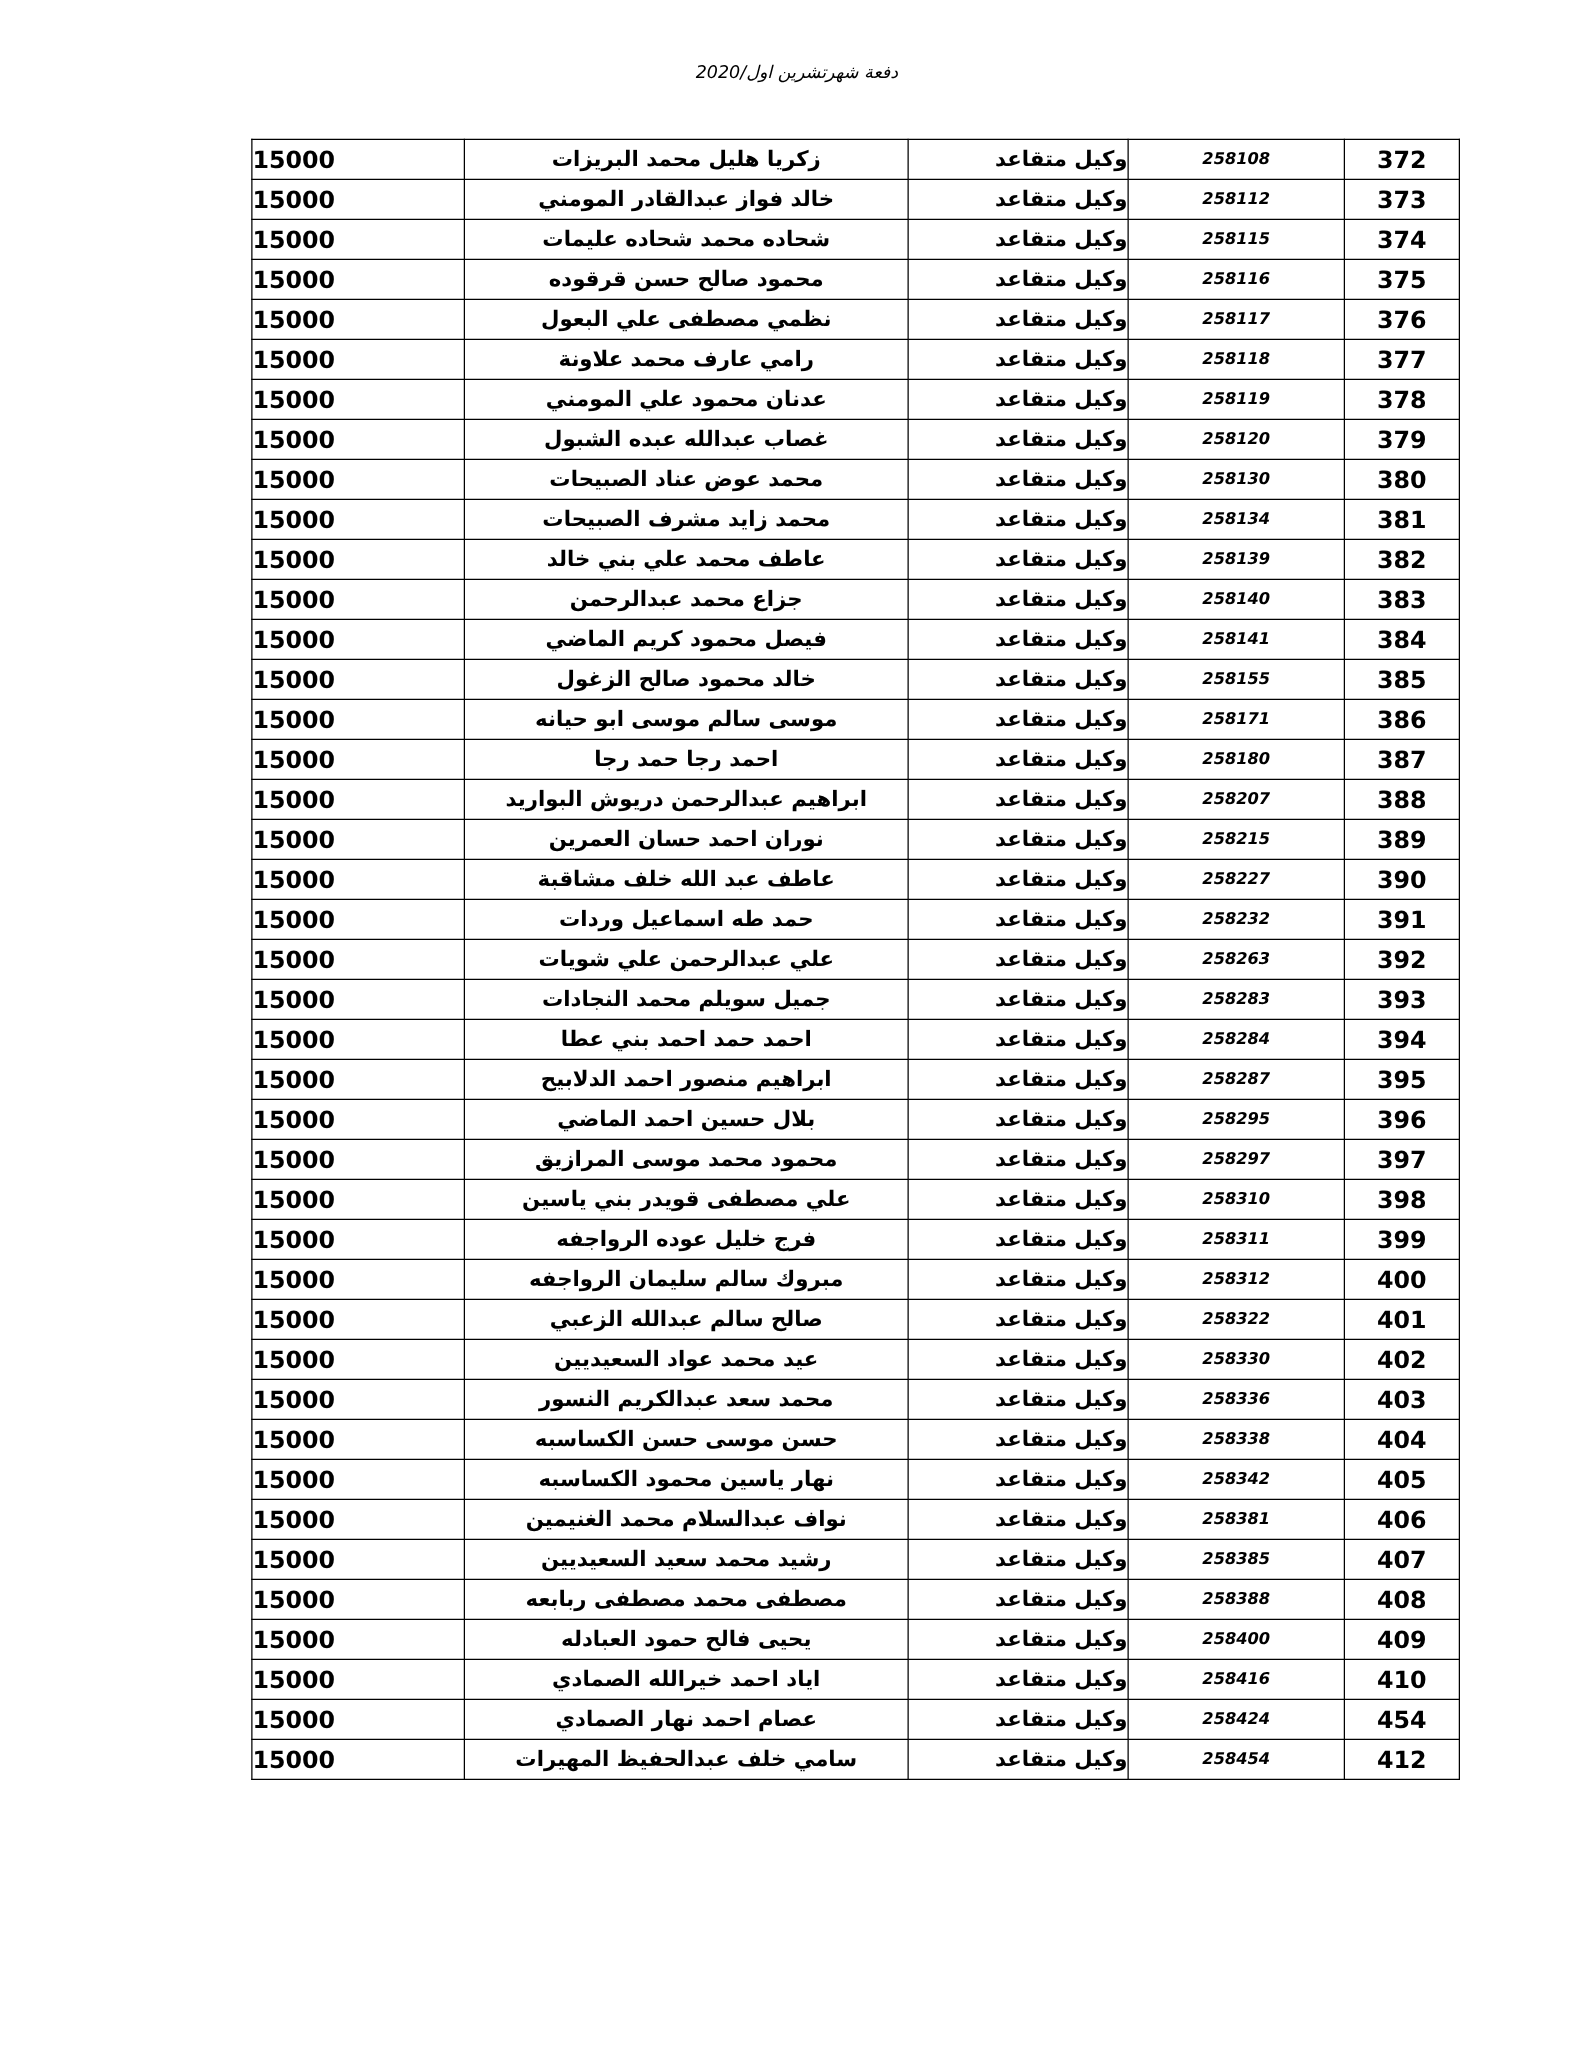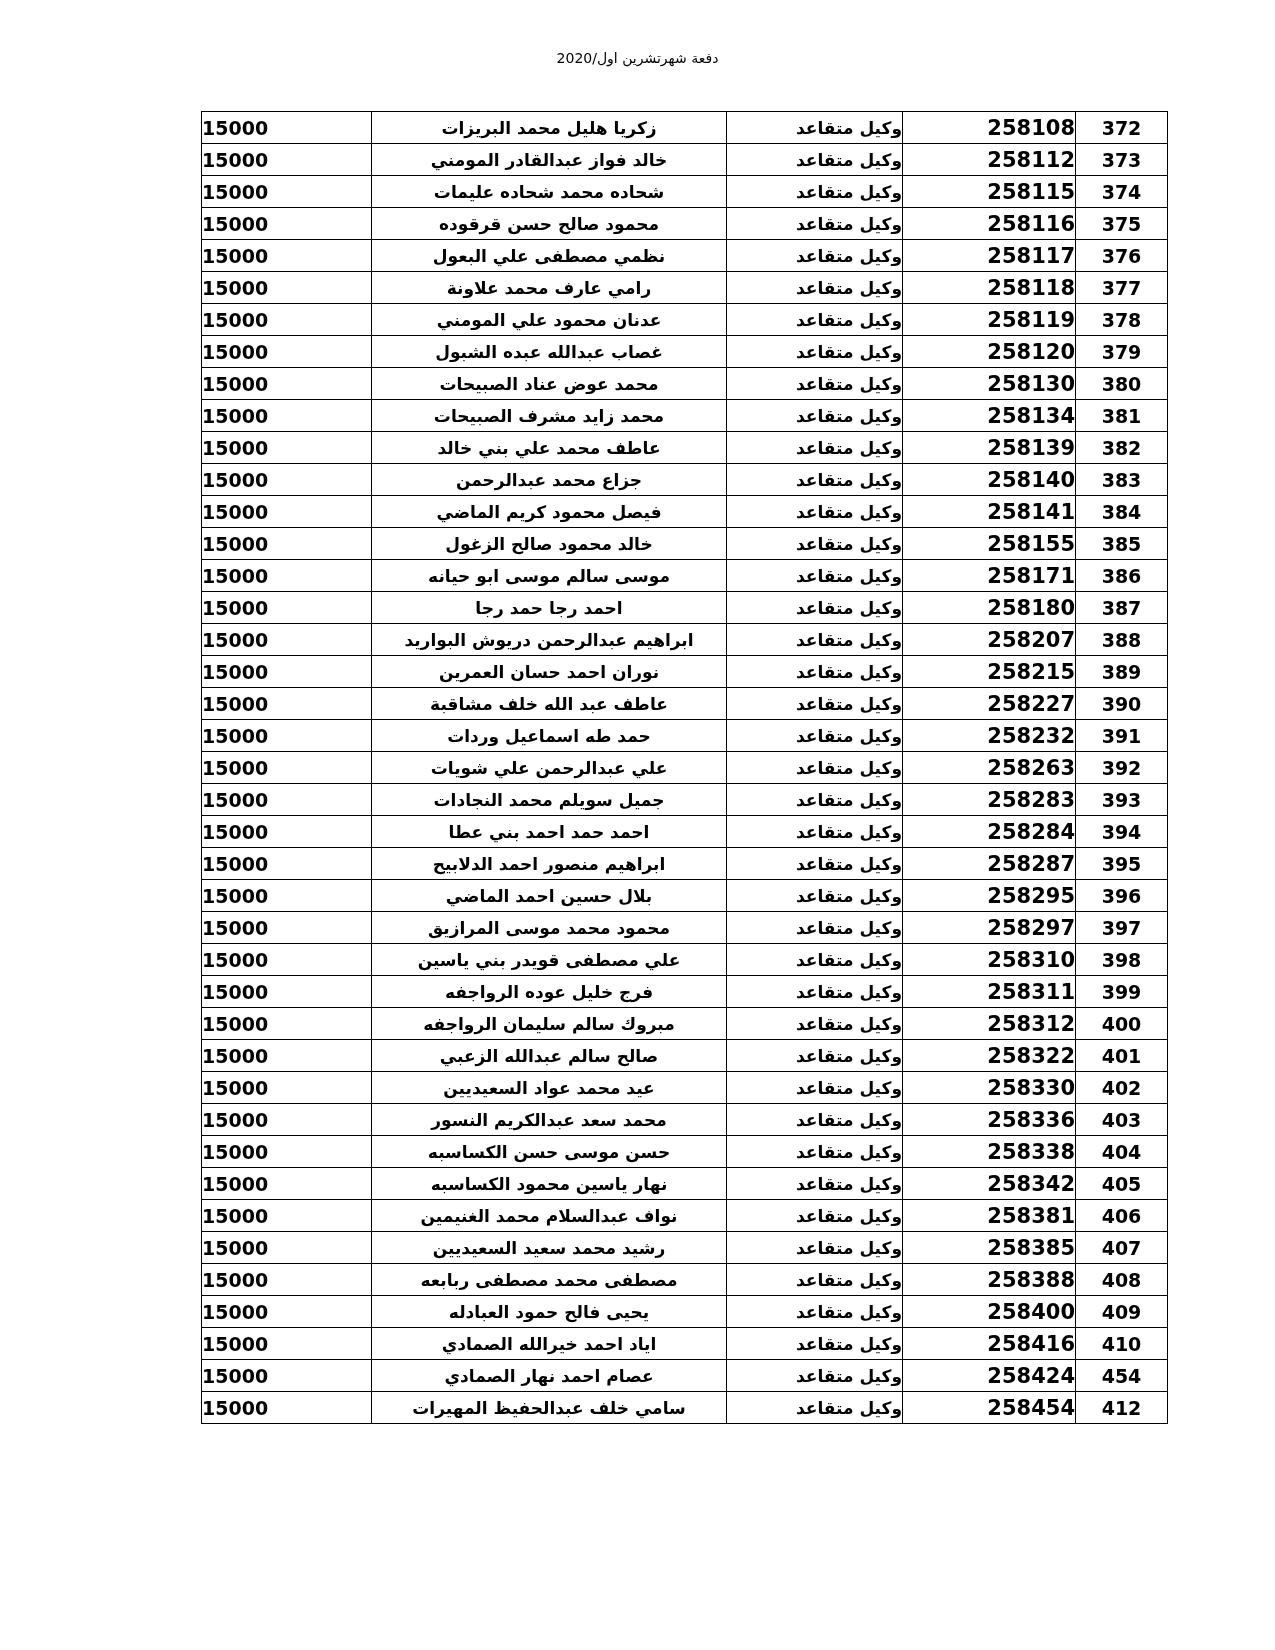--- a/index.html
+++ b/index.html
@@ -16,20 +16,21 @@
   }
   .doc-title {
     position: absolute;
     top: 50px;
     left: 0;
     width: 100%;
     text-align: center;
     font-size: 14px;
     font-weight: normal;
     direction: rtl;
+    font-style: italic;
   }
   table.data-table {
     position: absolute;
     left: 201px;
     top: 111px;
     width: 961px;
     border-collapse: collapse;
     table-layout: fixed;
   }
   table.data-table td {
@@ -37,21 +38,21 @@
     height: 31px;
     padding: 0;
     overflow: hidden;
     white-space: nowrap;
     font-weight: bold;
     vertical-align: middle;
   }
   td.col-amount  { width: 169px; text-align: left; font-size: 19px; }
   td.col-name    { width: 354px; text-align: center; direction: rtl; font-size: 17px; padding-right: 2px; }
   td.col-rank    { width: 175px; direction: rtl; font-size: 17px; padding-right: 1px; }
-  td.col-number  { width: 172px; text-align: right; font-size: 21px; }
+  td.col-number  { width: 172px; text-align: center; font-size: 13px; font-style: italic; }
   td.col-serial  { width: 91px;  text-align: center; font-size: 19px; margin-top: 28px; }
 </style>
 </head>
 <body>
 
 <div class="doc-title">دفعة شهرتشرين اول/2020</div>
 
 <table class="data-table">
   <tbody id="table-body">
   <tr>

